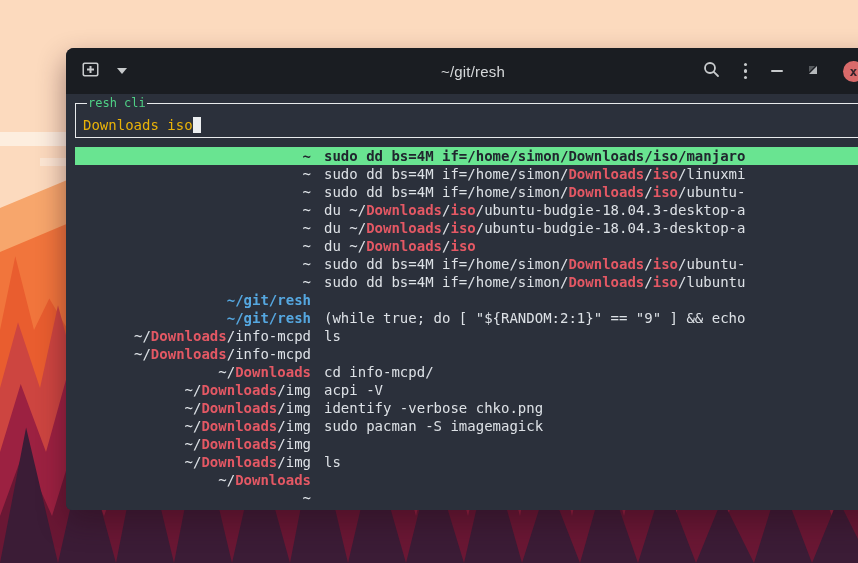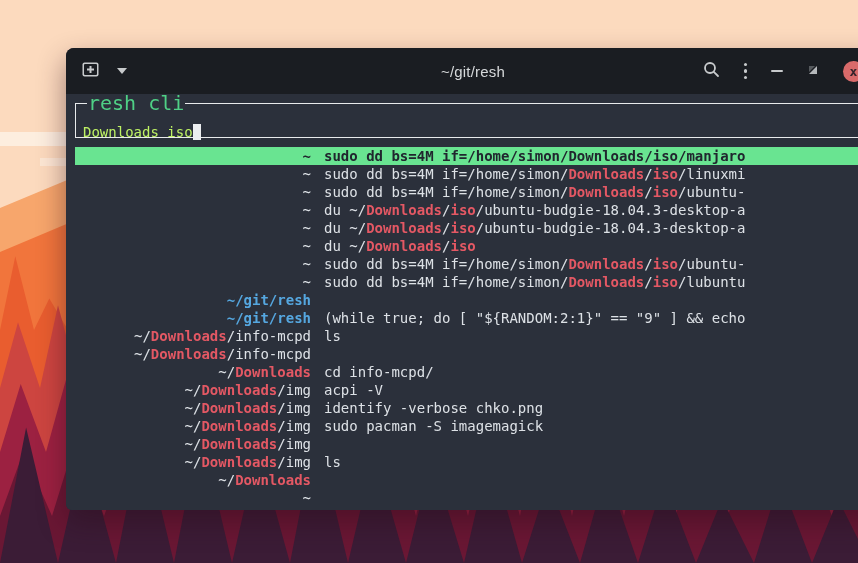--- a/index.html
+++ b/index.html
@@ -42,24 +42,24 @@
     position:relative;height:416px;background:var(--bg-term,#2b303b);
     font-family:"DejaVu Sans Mono",monospace;font-size:14px;color:var(--fg,#dde1e6);
   }
   #searchbox{
     position:relative;margin:9px 15px 0 9px;height:33px;
     border:1px solid #e8eaec;
   }
   #searchbox .boxlabel{
     position:absolute;top:-9px;left:11px;padding:0 1px;
     background:var(--bg-term,#2b303b);color:var(--green-label,#4fd086);
-    font-size:20px;line-height:16px;
+    font-size:12px;line-height:16px;
   }
   #searchbox .query{
-    position:absolute;left:7px;top:17px;white-space:pre;color:#bef264;
+    position:absolute;left:7px;top:10px;white-space:pre;color:#eab308;
   }
   .cursor{display:inline-block;width:8px;height:16px;background:#eceef0;transform:translateY(3px);}
 
   #history{margin:9px 15px 0 9px;}
   .row{display:flex;height:18px;line-height:18px;white-space:pre;overflow:hidden;}
   .dir{flex:none;width:236px;text-align:right;overflow:hidden;}
   .cmd{flex:1;padding-left:13px;overflow:hidden;}
   .n{color:var(--fg,#dde1e6);}
   .m{color:var(--match,#e45864);font-weight:700;}
   .d{color:var(--dirblue,#55a7e0);font-weight:700;}

